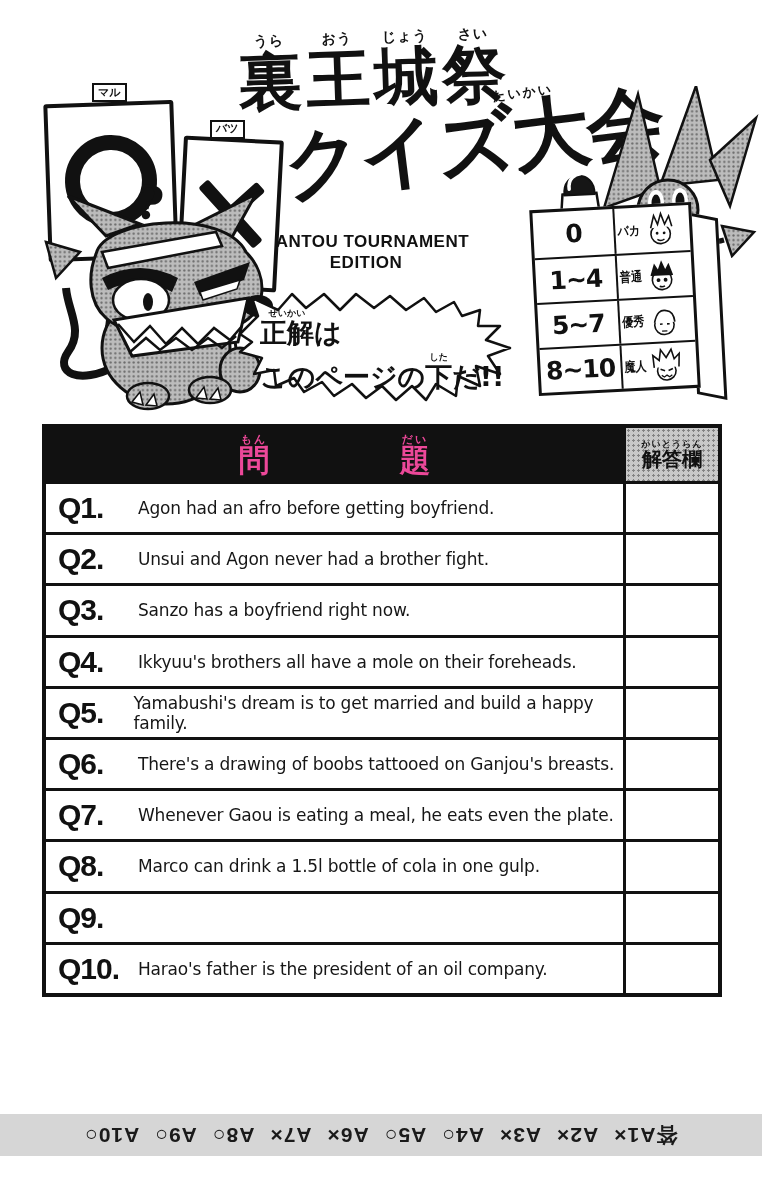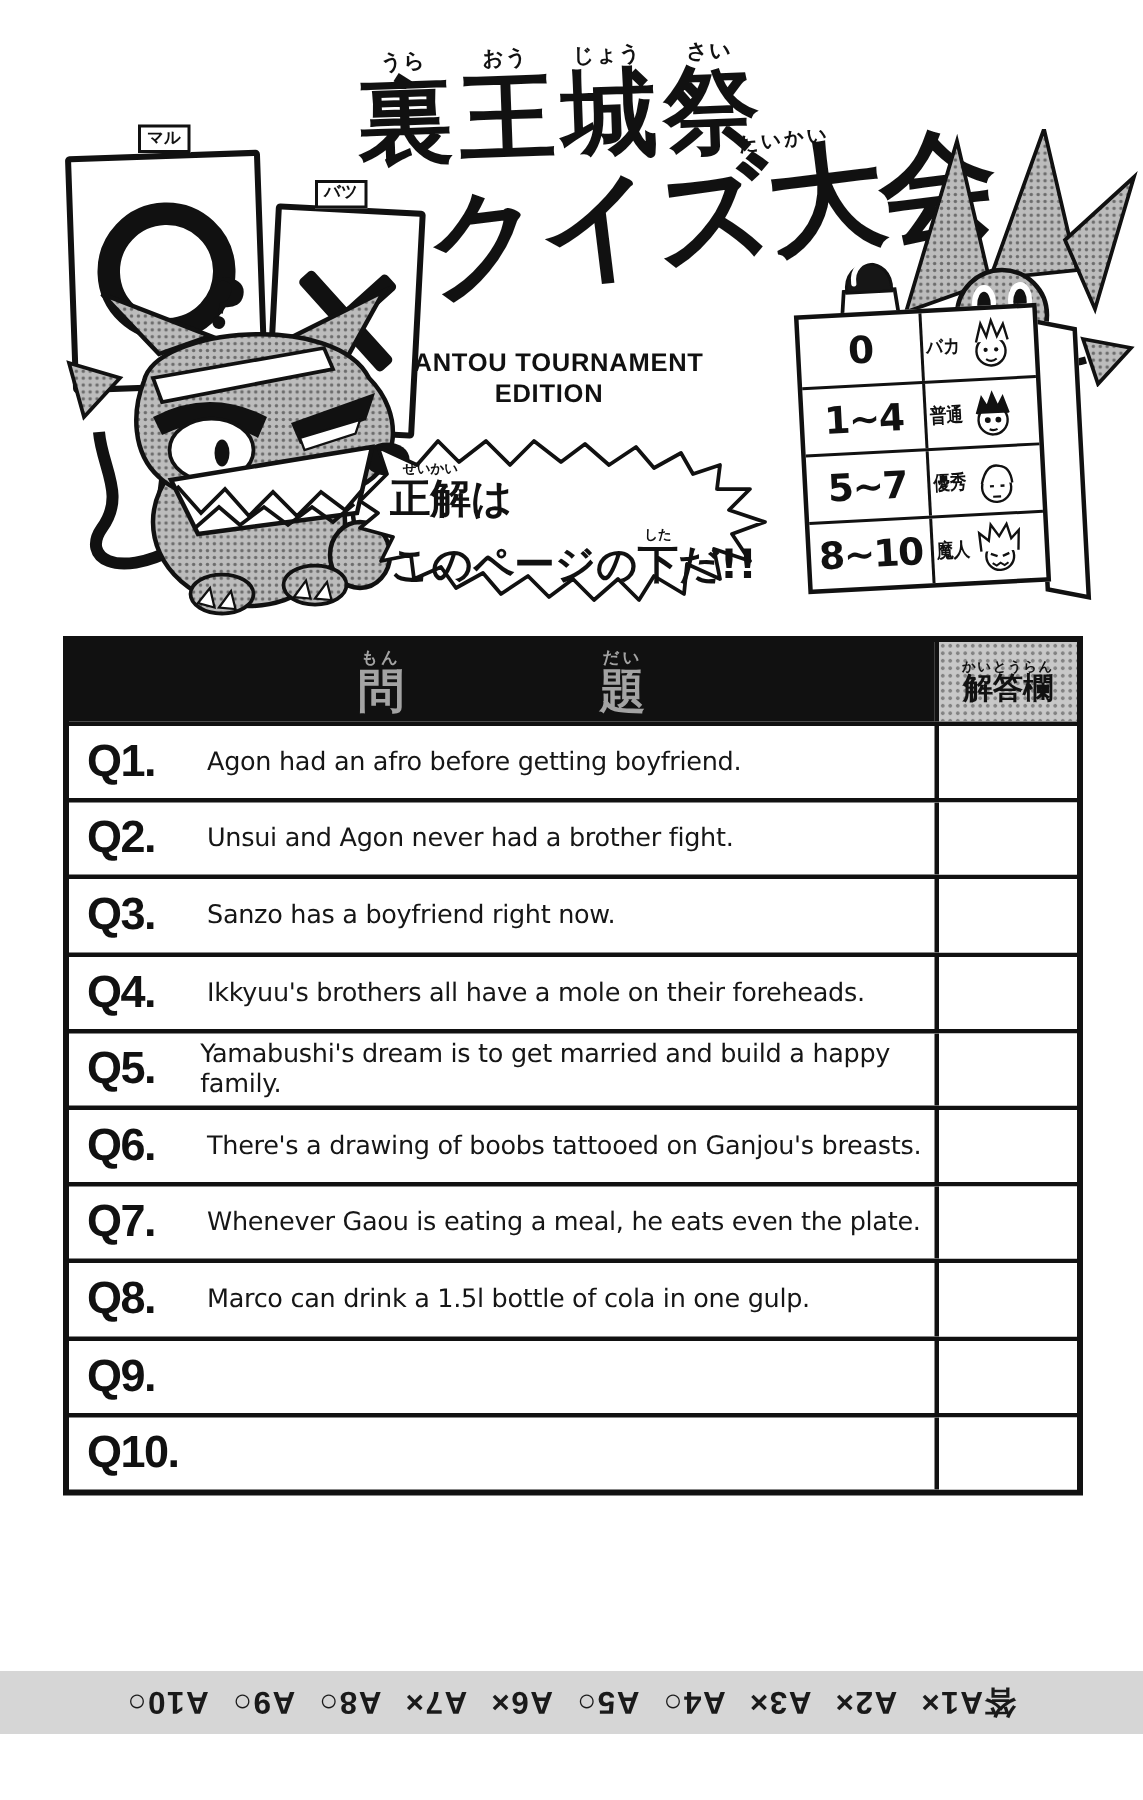--- a/index.html
+++ b/index.html
@@ -60,21 +60,21 @@
   .sb-score { width:82px; border-right:2.5px solid #111; display:flex; align-items:center; justify-content:center;
               font-size:25px; font-weight:bold; font-family:"DejaVu Sans",sans-serif; letter-spacing:-1px; }
   .sb-rank { flex:1; display:flex; align-items:center; gap:1px; padding-left:2px; }
   .sb-rank-label { font-size:13px; font-weight:bold; writing-mode:horizontal-tb; white-space:nowrap; transform:scaleX(0.85); transform-origin:left; }
   .sb-face { width:30px; height:40px; flex:0 0 auto; }
   .light { position:absolute; left:24px; top:-46px; width:54px; height:52px; }
 
   
   .quiz-table { position:absolute; left:42px; top:424px; width:680px; border:4px solid #111; background:#fff; z-index:6; }
   .qt-header { display:flex; height:53px; background:#111; }
-  .qt-header-main { flex:1; display:flex; align-items:center; justify-content:center; gap:130px; color:#a3a3a3; }
+  .qt-header-main { flex:1; display:flex; align-items:center; justify-content:center; gap:130px; color:#ec4899; }
   .qt-h-unit { display:flex; flex-direction:column; align-items:center; line-height:1; }
   .qt-h-furi { font-size:11px; font-weight:bold; letter-spacing:2px; }
   .qt-h-kanji { font-size:31px; font-weight:900; }
   .qt-header-ans { width:95px; border-left:3px solid #111; background-color:#c8c8c8;
                    background-image:radial-gradient(#828282 1px, transparent 1.4px); background-size:5px 5px;
                    display:flex; flex-direction:column; align-items:center; justify-content:center; color:#111; line-height:1; }
   .qt-ha-furi { font-size:9px; font-weight:bold; letter-spacing:1px; }
   .qt-ha-kanji { font-size:20px; font-weight:900; }
   .qt-row { display:flex; height:51.2px; border-top:3px solid #111; }
   .qt-q { flex:1; display:flex; align-items:center; padding-left:12px; }
@@ -342,20 +342,21 @@
     </div>
     <div class="qt-row">
       <div class="qt-q">
           <span class="qt-num">Q9.</span>
         </div>
       <div class="qt-ans"></div>
     </div>
     <div class="qt-row">
       <div class="qt-q">
           <span class="qt-num">Q10.</span>
+          <span class="qt-text">Harao's father is the president of an oil company.</span>
         </div>
       <div class="qt-ans"></div>
     </div>
   </div>
 
   <div class="answer-strip">
     <span>答A1× A2× A3× A4○ A5○ A6× A7× A8○ A9○ A10○</span>
   </div>
 
 </div>

